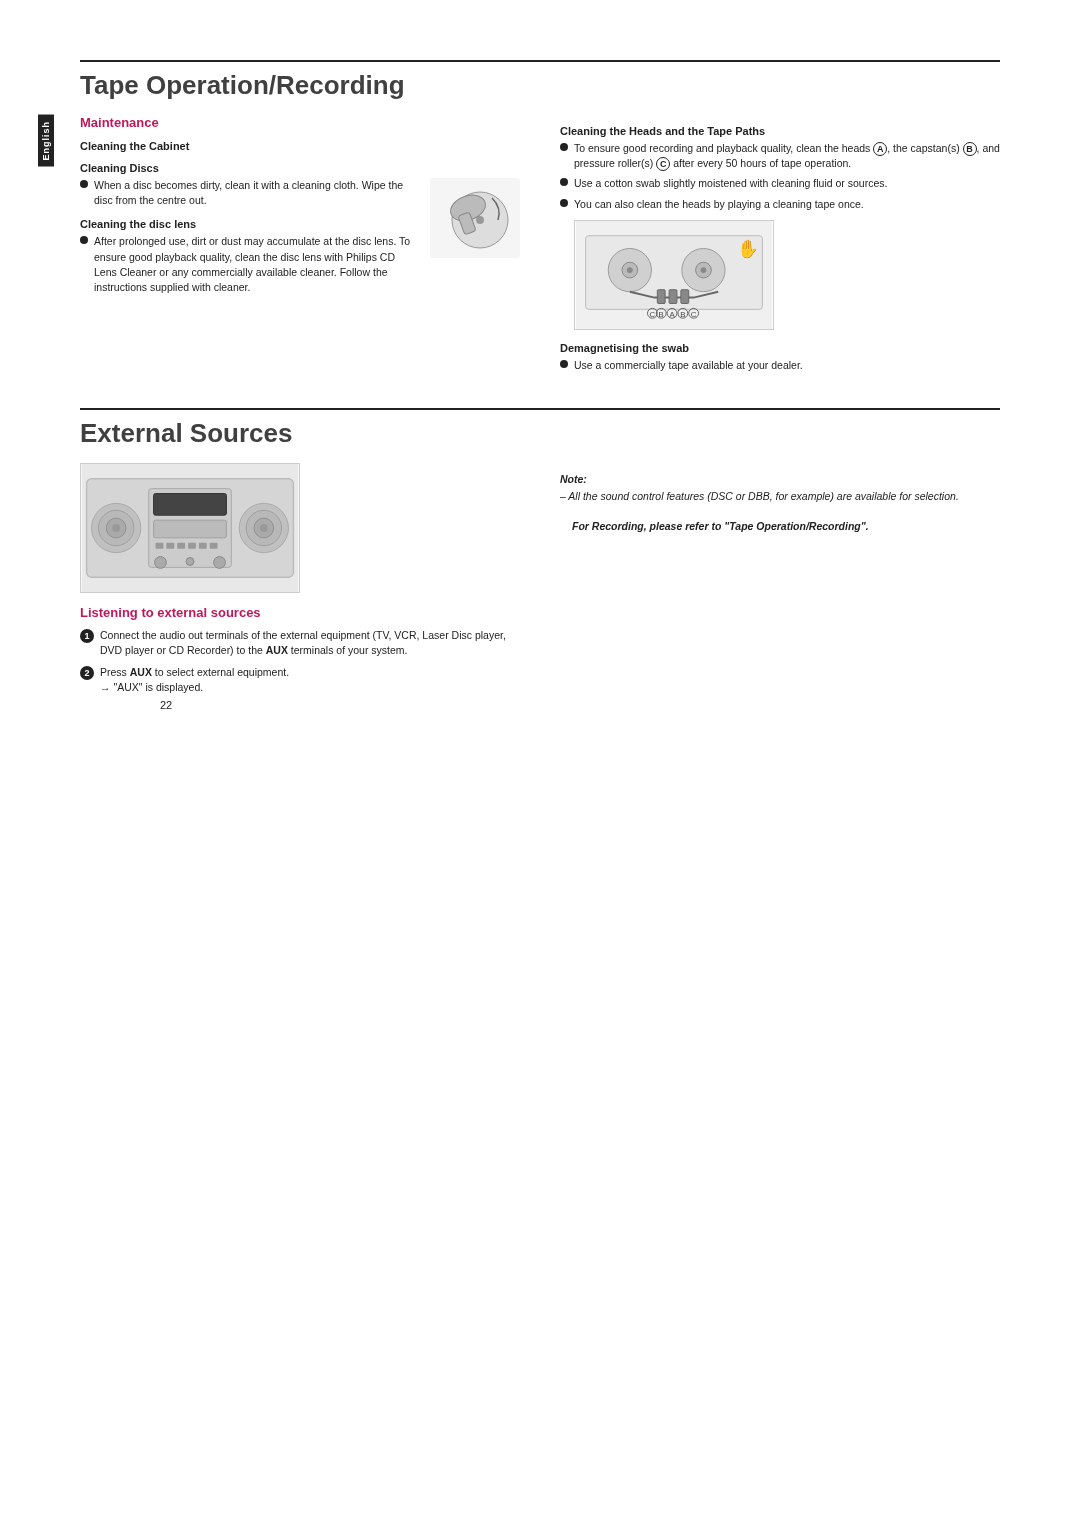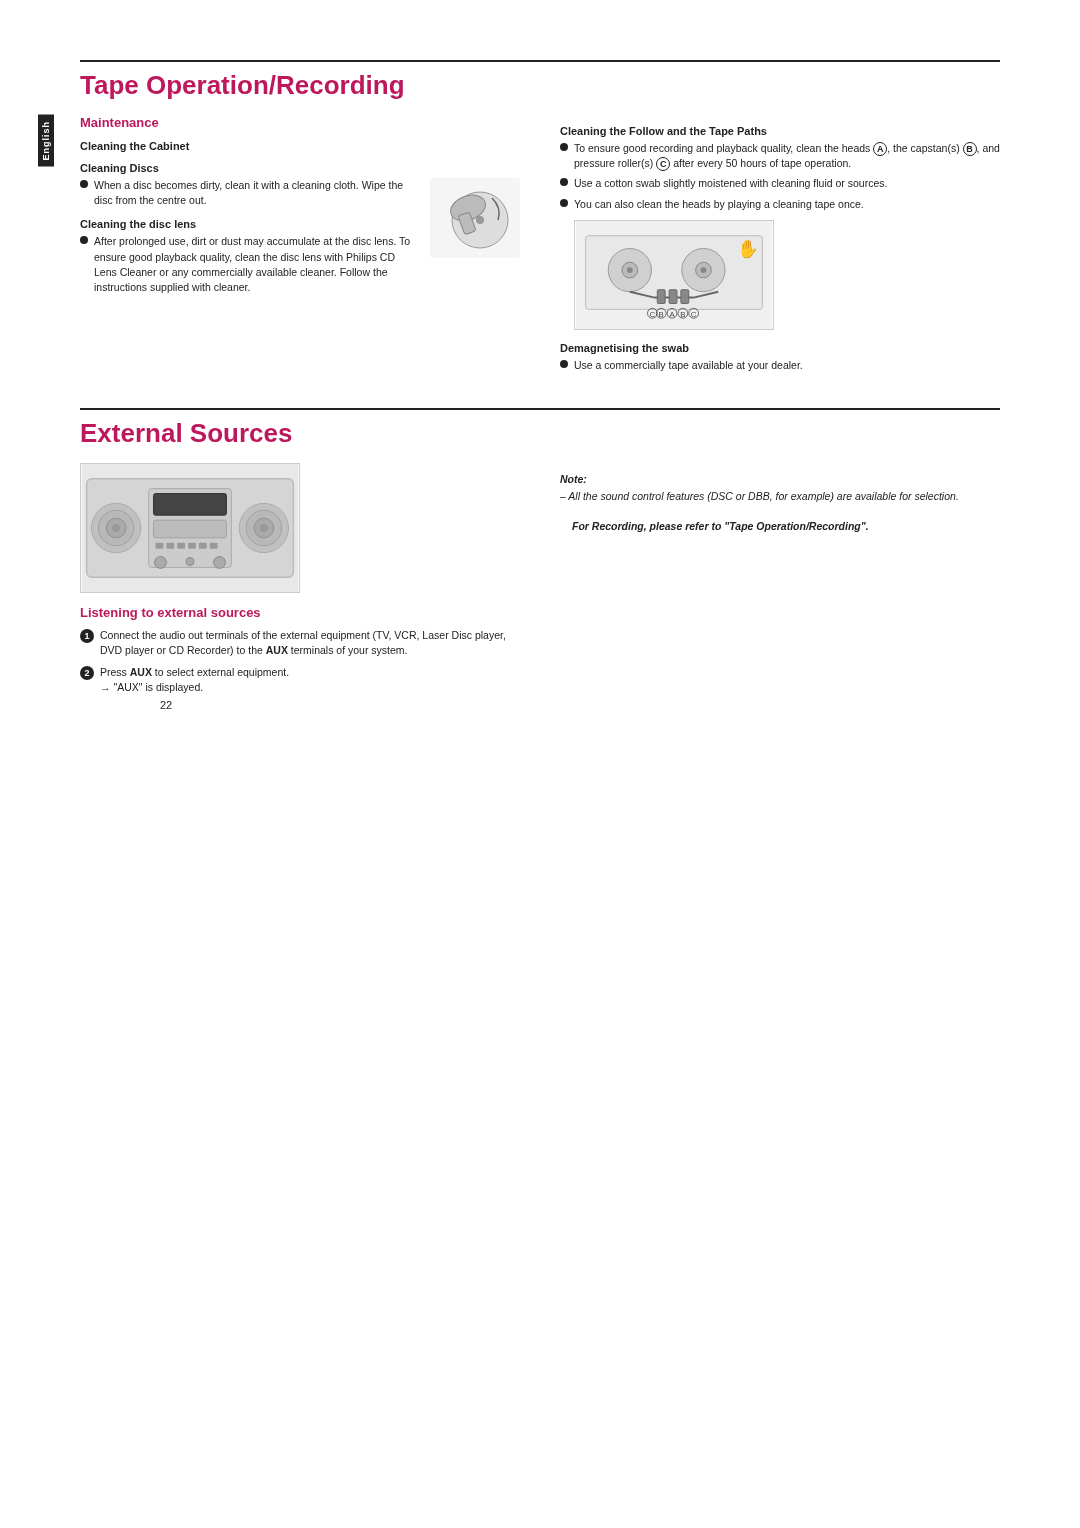--- a/index.html
+++ b/index.html
@@ -19,21 +19,21 @@
 
     .section-header {
       border-top: 2px solid #222;
       padding-top: 8px;
       margin-bottom: 14px;
     }
 
     .section-title {
       font-size: 26px;
       font-weight: bold;
-      color: #be185d;
+      color: #404040;
       margin-bottom: 0;
     }
 
     .two-column {
       display: flex;
       gap: 40px;
     }
 
     .left-col {
       flex: 1;
@@ -221,21 +221,21 @@
 
       <div class="sub-subsection-title">Cleaning the disc lens</div>
       <div class="bullet-item">
         <div class="bullet-dot"></div>
         <span class="bullet-text">After prolonged use, dirt or dust may accumulate at the disc lens. To ensure good playback quality, clean the disc lens with Philips CD Lens Cleaner or any commercially available cleaner. Follow the instructions supplied with cleaner.</span>
       </div>
     </div>
 
     <div class="right-col">
 
-      <div class="sub-subsection-title bold">Cleaning the Follow and the Tape Paths</div>
+      <div class="sub-subsection-title bold">Cleaning the Heads and the Tape Paths</div>
 
       <div class="bullet-item">
         <div class="bullet-dot"></div>
         <span class="bullet-text">
           To ensure good recording and playback quality, clean the heads <span class="circled">A</span>, the capstan(s) <span class="circled">B</span>, and pressure roller(s) <span class="circled">C</span> after every 50 hours of tape operation.
         </span>
       </div>
       <div class="bullet-item">
         <div class="bullet-dot"></div>
         <span class="bullet-text">Use a cotton swab slightly moistened with cleaning fluid or sources.</span>

